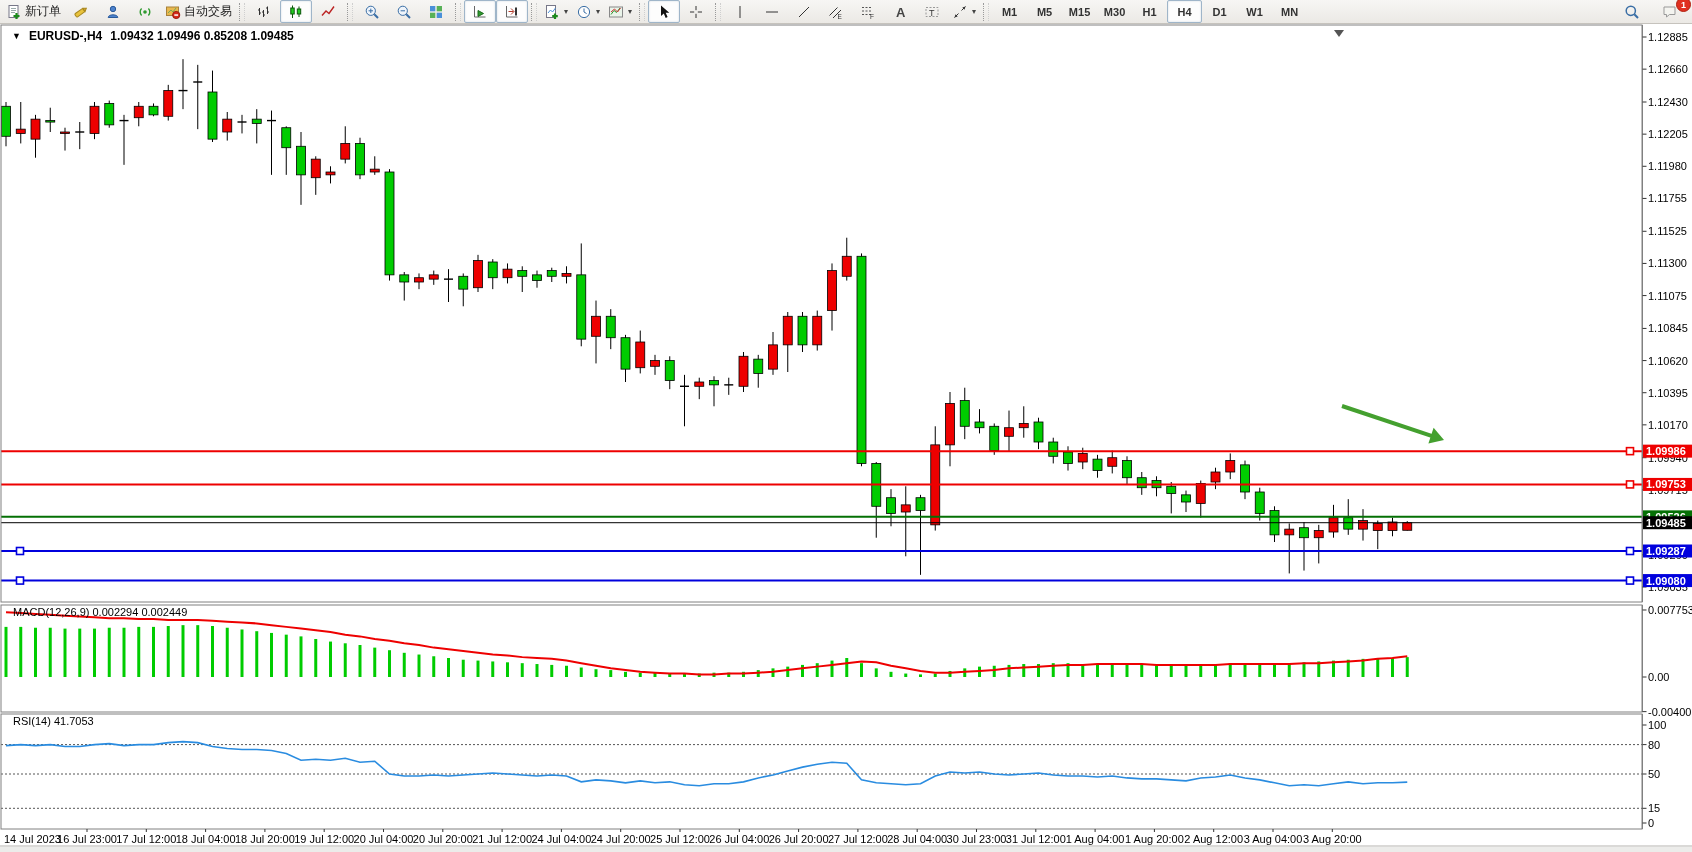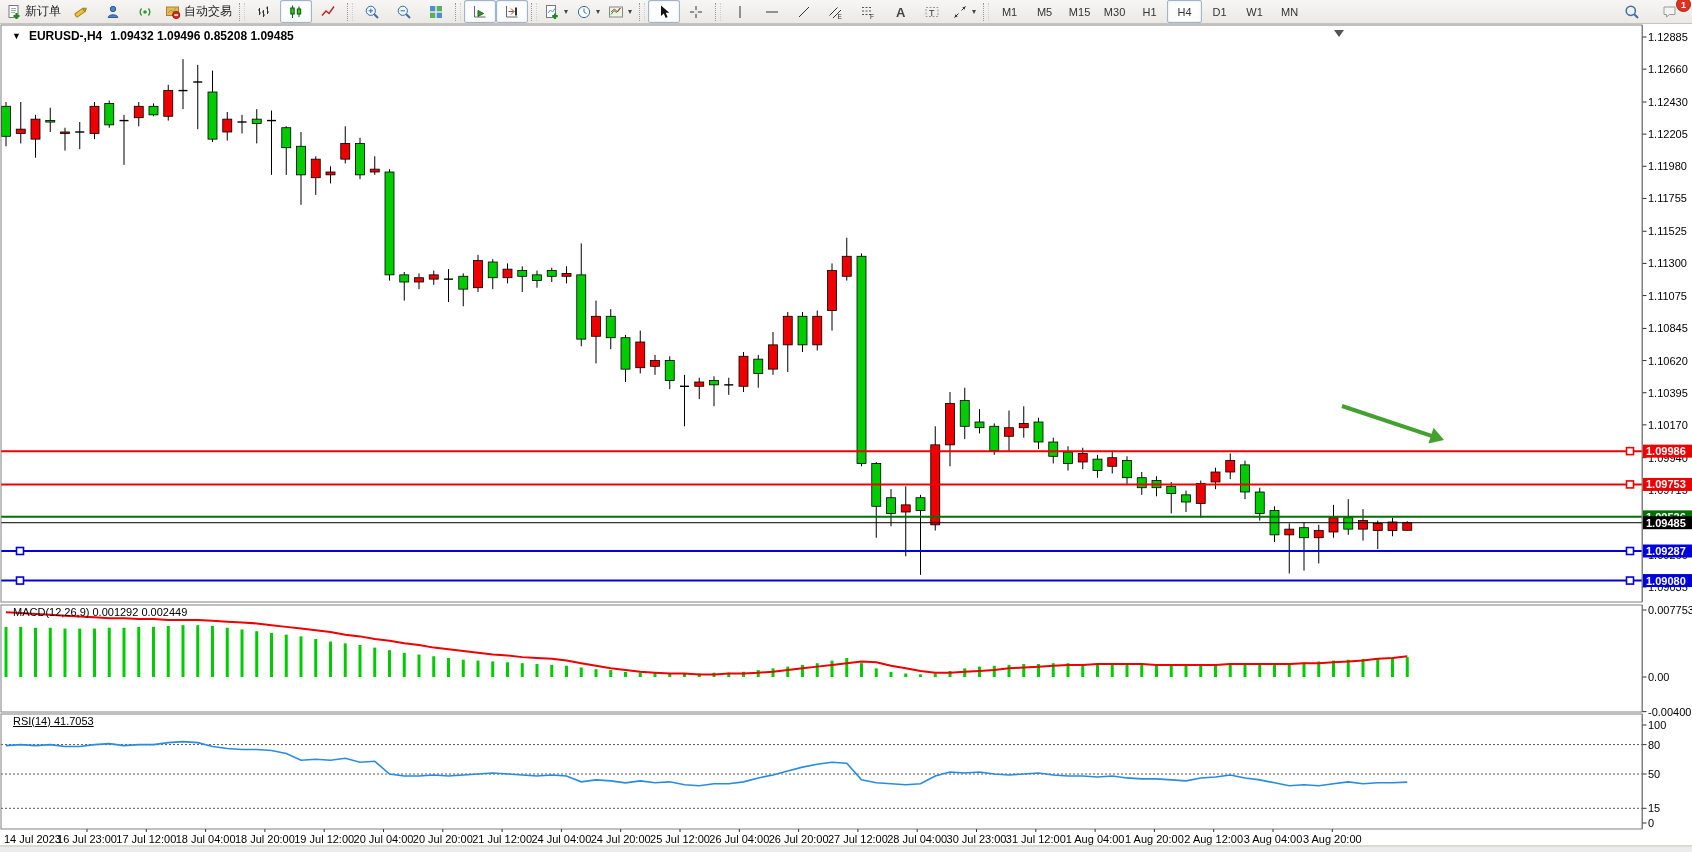--- a/index.html
+++ b/index.html
@@ -5,30 +5,30 @@
   html,body{margin:0;padding:0;}
   body{width:1692px;height:852px;background:#ecebe8;font-family:"Liberation Sans",sans-serif;position:relative;overflow:hidden;}
   
   #toolbar{position:absolute;left:0;top:0;width:1692px;height:24px;background:linear-gradient(#f7f6f4,#ebe9e5);border-bottom:1px solid #c6c3bd;display:flex;align-items:center;box-sizing:border-box;padding-left:2px;}
   .grip{width:4px;height:18px;border-left:1px dotted #9a9a9a;border-right:1px dotted #cfcfcf;margin:0 3px;}
   .tbtn{height:21px;min-width:24px;display:flex;align-items:center;justify-content:center;gap:3px;padding:0 3px;border:1px solid transparent;border-radius:2px;color:#222;font-size:12px;cursor:default;}
   .tbtn.pressed{background:#fdfdfd;border:1px solid #9fb5c9;box-shadow:inset 0 0 2px #cfd8e0;}
   .tbtn .lbl{white-space:nowrap;}
   .tbtn svg{display:block;}
   .caret{font-size:8px;color:#444;margin-left:1px;}
-  .tf{font-size:11px;font-weight:normal;color:#333;min-width:27px;}
+  .tf{font-size:11px;font-weight:bold;color:#333;min-width:27px;}
   #toolbar-right{margin-left:auto;display:flex;align-items:center;margin-right:6px;gap:6px;}
   .badge{position:absolute;top:-4px;right:-6px;background:#e03020;color:#fff;border-radius:50%;width:13px;height:13px;font-size:9px;font-weight:bold;display:flex;align-items:center;justify-content:center;border:1px solid #b02010;}
   .iconwrap{position:relative;}
   
   #chart-title{position:absolute;left:12px;top:29px;font-size:12px;font-weight:bold;color:#000;display:flex;gap:8px;align-items:center;}
   #chart-title .dd{font-size:9px;}
   #macd-label,#rsi-label{position:absolute;left:13px;font-size:11px;color:#000;}
   #macd-label{top:606px;}
-  #rsi-label{top:715px;text-decoration:underline;}
+  #rsi-label{top:715px;}
   #chart-wrap{position:absolute;left:0;top:24px;}
 </style>
 </head>
 <body>
 
 <div id="toolbar">
     <div class="tbtn">
       <svg width="16" height="16" viewBox="0 0 16 16">
         <rect x="3" y="1.5" width="9" height="12" fill="#fff" stroke="#778"></rect>
         <path d="M5 4.5h5M5 6.5h5M5 8.5h4" stroke="#9aa" fill="none"></path>
@@ -667,14 +667,14 @@
         <text x="1332.3" y="819" fill="#000" text-anchor="middle">3 Aug 20:00</text>
       </g>
     </svg>
 </div>
 
 <div id="chart-title">
   <span class="dd">▼</span>
   <span>EURUSD-,H4</span>
   <span>1.09432 1.09496 0.85208 1.09485</span>
 </div>
-<div id="macd-label">MACD(12,26,9) 0.001292 0.002449</div>
+<div id="macd-label">MACD(12,26,9) 0.002294 0.002449</div>
 <div id="rsi-label">RSI(14) 41.7053</div>
 
 </body></html>

